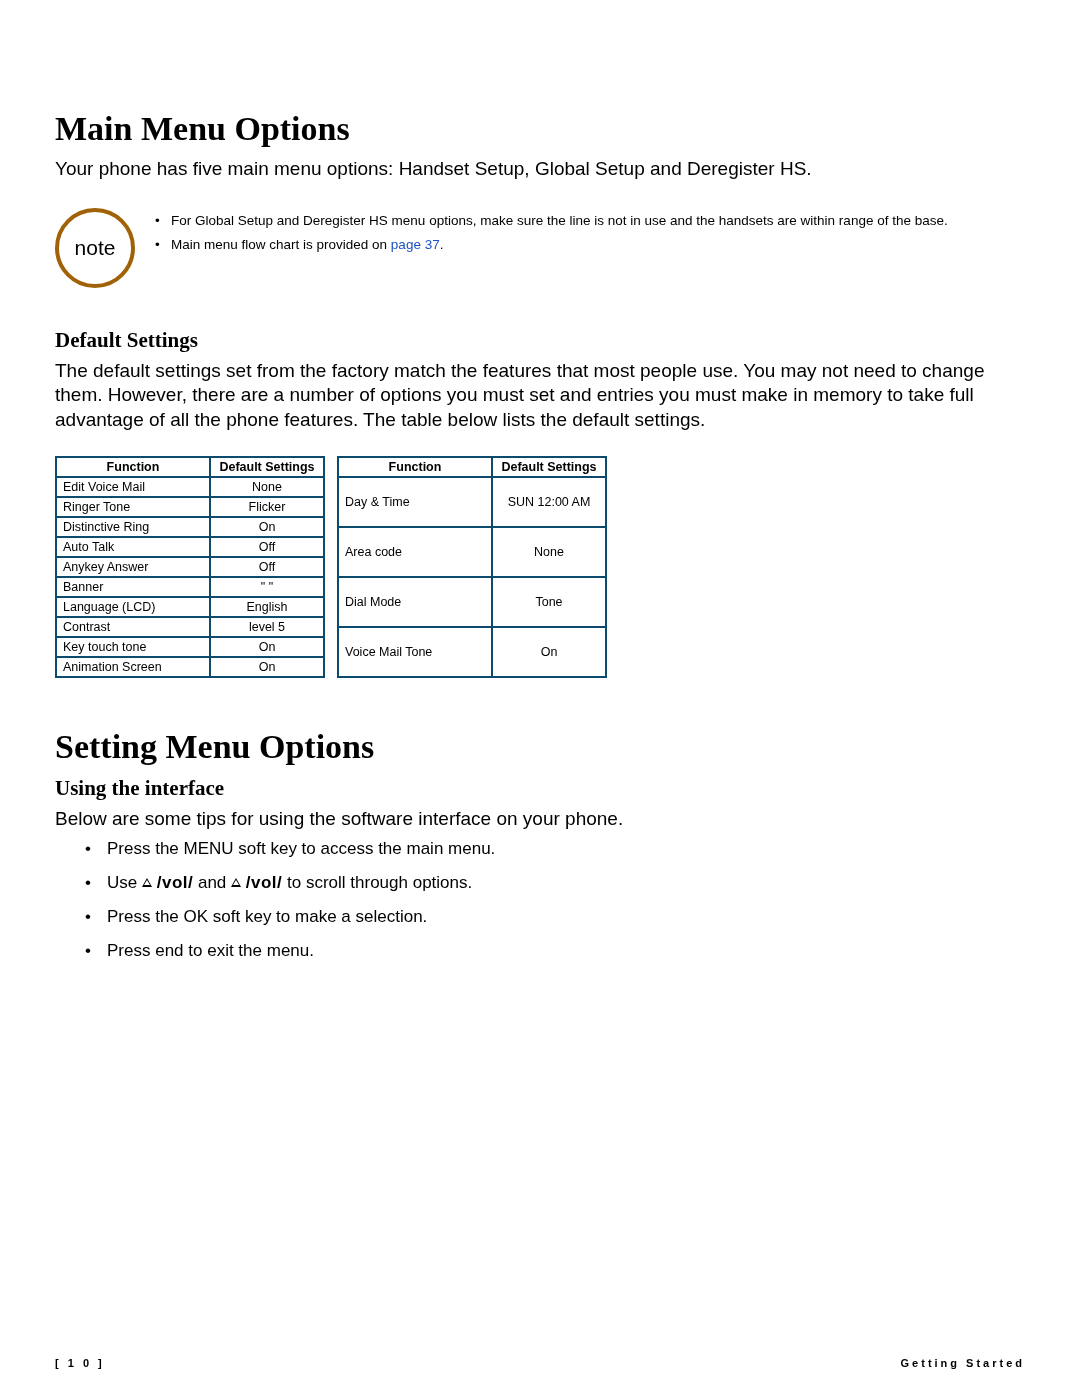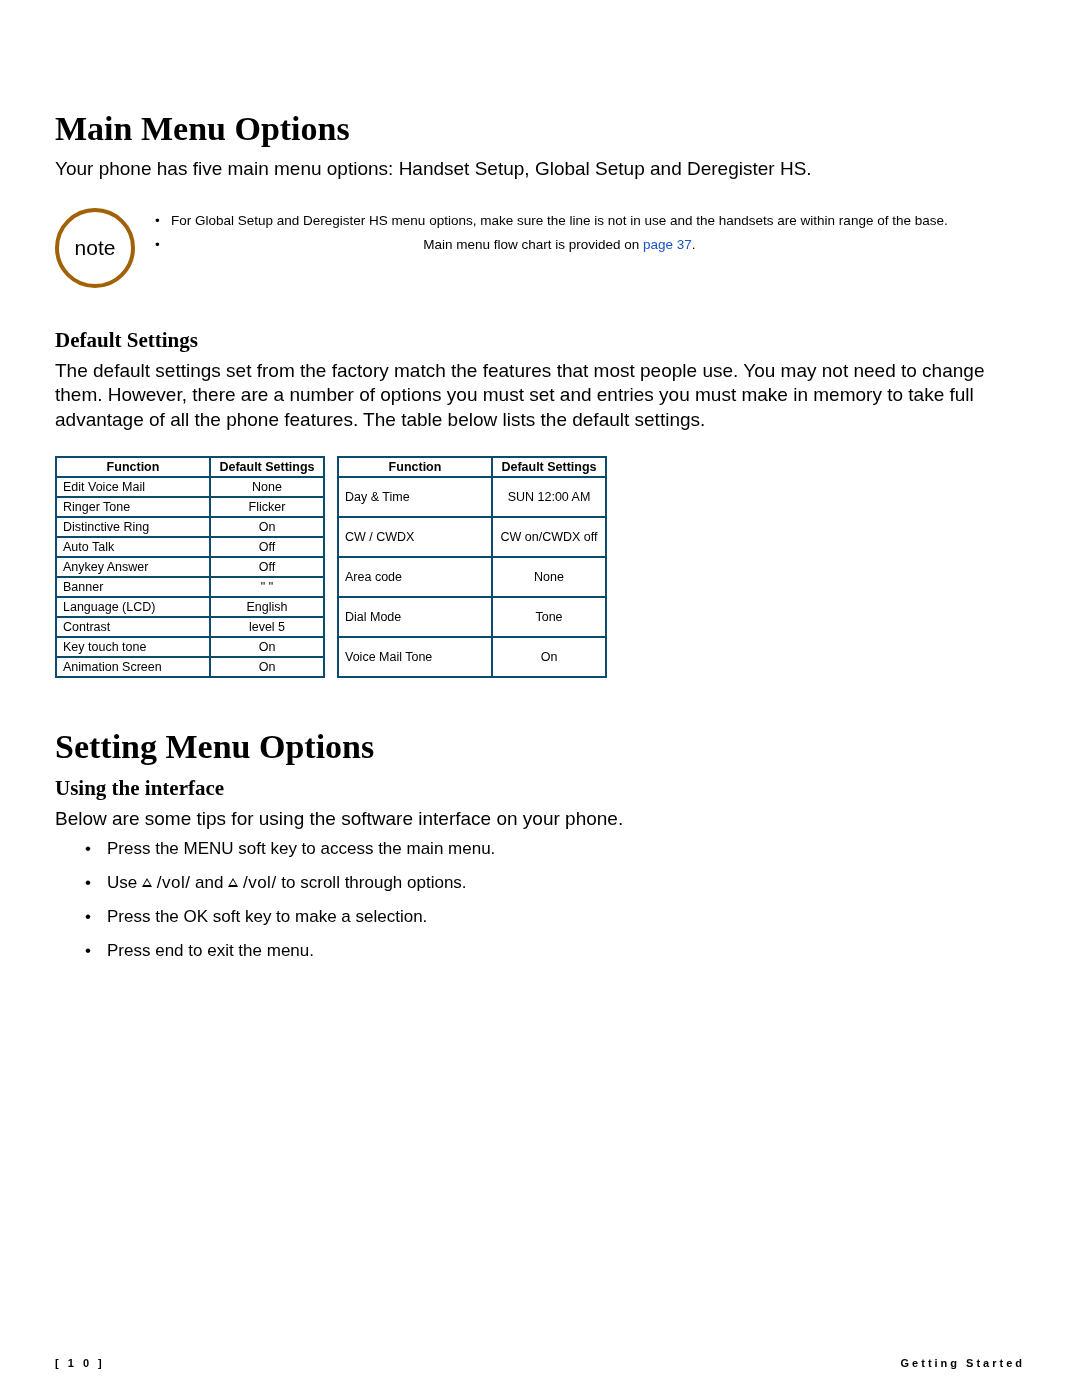--- a/index.html
+++ b/index.html
@@ -2,37 +2,37 @@
 <html><head>
 <meta charset="utf-8">
 <style>
   body { margin:0; background:#fff; font-family: Arial, Helvetica, sans-serif; color:#000; }
   .page { width: 1080px; height: 1397px; margin:0 auto; position: relative; box-sizing: border-box; padding: 110px 55px 0 55px; }
   h1 { font-family: "Times New Roman", Times, serif; font-weight: bold; font-size: 34px; margin:0 0 10px 0; }
   .intro { font-size: 19px; margin: 0 0 28px 0; }
   .note-block { display:flex; align-items:flex-start; gap: 20px; margin-bottom: 40px; }
   .note-circle { flex: 0 0 auto; width: 72px; height: 72px; border: 4px solid #a16207; border-radius: 50%; display:flex; align-items:center; justify-content:center; font-size: 21px; font-family: Arial, Helvetica, sans-serif; }
   .note-list { list-style: none; padding:0; margin:4px 0 0 0; font-size: 13.5px; line-height: 1.3; }
-  .note-list li { position: relative; padding-left: 16px; margin-bottom: 6px; text-align: center; }
+  .note-list li { position: relative; padding-left: 16px; margin-bottom: 6px; }
   .note-list li::before { content: "•"; position:absolute; left:0; top:0; }
   .link { color: #1b52c4; }
   h2.subhead { font-family: "Times New Roman", Times, serif; font-weight: bold; font-size: 21px; margin: 0 0 6px 0; }
   .body-text { font-size: 19px; margin:0 0 24px 0; line-height: 1.28; }
   .tables { display:flex; gap: 12px; margin-bottom: 50px; }
   table.settings { border-collapse: collapse; font-size: 12.5px; }
   table.settings th, table.settings td { border: 2px solid #0c4a6e; padding: 1px 6px; height: 16px; }
   table.settings th { font-weight: bold; text-align: center; }
   table.settings td.fn { text-align:left; width: 140px; }
   table.settings td.ds { text-align:center; width: 100px; }
   .tips-list { list-style: none; padding:0; margin: 8px 0 0 30px; font-size: 17px; }
   .tips-list li { position: relative; padding-left: 22px; margin-bottom: 14px; }
   .tips-list li::before { content:"•"; position:absolute; left:0; top:0; }
   .triangle { display:inline-block; width:0; height:0; border-left:5px solid transparent; border-right:5px solid transparent; border-bottom:9px solid #000; vertical-align: middle; position: relative; top:-1px; }
   .triangle::after { content:""; position:absolute; left:-3px; top:2px; width:0; height:0; border-left:3px solid transparent; border-right:3px solid transparent; border-bottom:5px solid #fff; }
-  .vol { font-weight:normal; letter-spacing: 0.5px; }
+  .vol { font-weight:bold; letter-spacing: 0.5px; }
   .end { font-family: Arial, Helvetica, sans-serif; font-size: 17px; }
   .footer { position:absolute; bottom: 28px; left:55px; right:55px; display:flex; justify-content:space-between; font-size: 11px; font-weight:bold; letter-spacing: 3px; }
 </style>
 </head>
 <body>
 
 <div class="page">
   <h1>Main Menu Options</h1>
   <p class="intro">Your phone has five main menu options: Handset Setup, Global Setup and Deregister HS.</p>
 
@@ -106,24 +106,20 @@
             <th>Function</th>
             <th>Default Settings</th>
           </tr>
         </thead>
       <tbody id="tbody2">
           <tr>
             <td class="fn">Day &amp; Time</td>
             <td class="ds">SUN 12:00 AM</td>
           </tr>
           <tr>
-            <td class="fn">CW / CWDX</td>
-            <td class="ds">CW on/CWDX off</td>
-          </tr>
-          <tr>
             <td class="fn">Area code</td>
             <td class="ds">None</td>
           </tr>
           <tr>
             <td class="fn">Dial Mode</td>
             <td class="ds">Tone</td>
           </tr>
           <tr>
             <td class="fn">Voice Mail Tone</td>
             <td class="ds">On</td>

